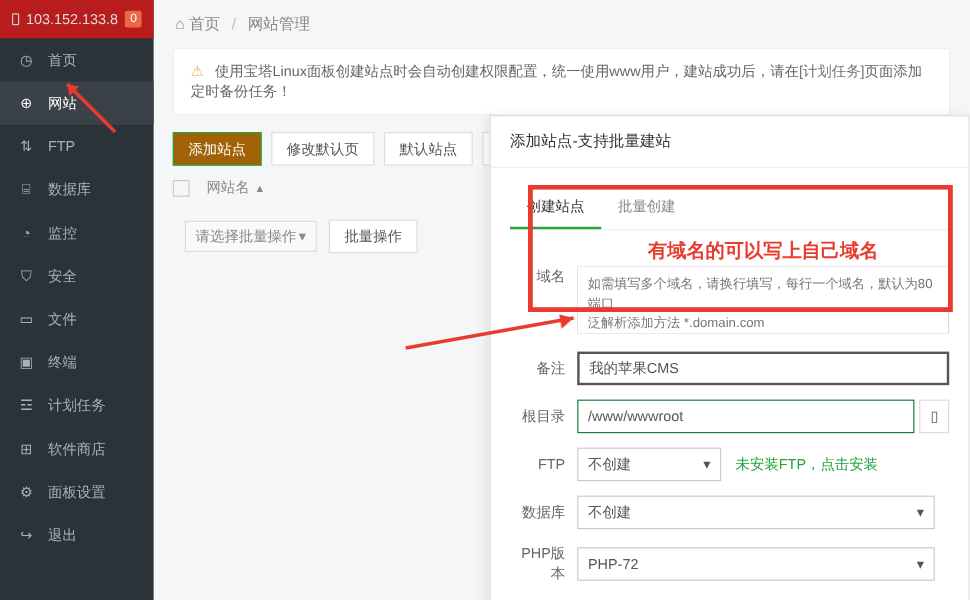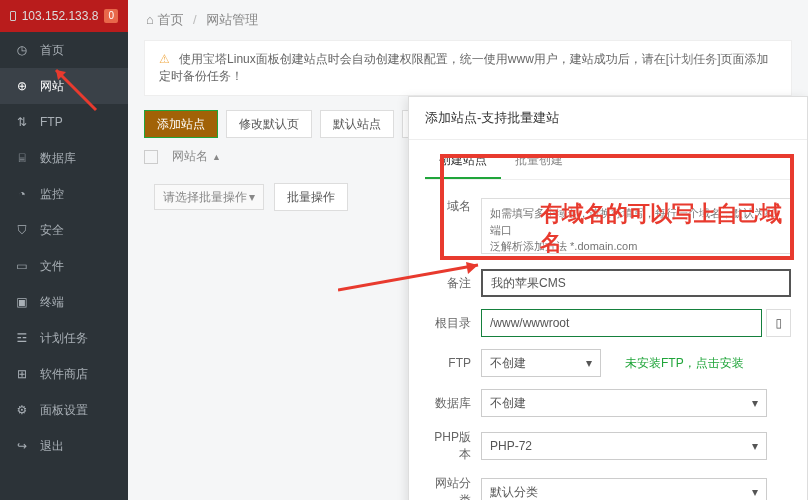--- a/index.html
+++ b/index.html
@@ -19,33 +19,33 @@
 .toolbar{display:flex;align-items:center;padding:0 16px;gap:8px}
 .btn{display:inline-flex;align-items:center;height:28px;padding:0 12px;border:1px solid #ddd;background:#fff;color:#555;cursor:pointer;font-size:12px}
 .btn.primary{background:#a16207;border-color:#20a53a;color:#fff}
 .table-head{display:flex;align-items:center;padding:10px 16px;color:#888}
 .table-head .cb{width:14px;height:14px;border:1px solid #ccc;margin-right:14px}
 .batch-row{display:flex;align-items:center;padding:8px 16px;gap:10px}
 .sel{display:inline-flex;align-items:center;height:26px;padding:0 8px;border:1px solid #ddd;background:#f9f9f9;color:#888;min-width:110px;justify-content:space-between}
 .arrow-annot{position:absolute;pointer-events:none}
 .modal{position:absolute;right:0;top:96px;width:400px;background:#fff;border:1px solid #ddd;box-shadow:-2px 2px 10px rgba(0,0,0,.1);padding-bottom:20px}
 .modal-title{padding:12px 16px;font-size:13px;color:#333;border-bottom:1px solid #eee}
-.tabs{display:flex;border-bottom:1px solid #eee;margin:4px 16px}
+.tabs{display:flex;border-bottom:1px solid #eee;margin:16px 16px}
 .tab{padding:8px 14px;font-size:12px;color:#888;cursor:pointer}
 .tab.active{color:#333;border-bottom:2px solid #20a53a}
 .form-row{display:flex;align-items:center;padding:6px 16px}
 .form-row .label{width:56px;text-align:right;padding-right:10px;color:#666}
 .form-row .field{flex:1}
 .input{width:100%;height:28px;border:1px solid #15803d;padding:0 8px;font-size:12px;color:#555}
 .input.bold-border{border:2px solid #555}
 .textarea{width:100%;height:56px;border:1px solid #ddd;padding:6px 8px;font-size:11px;color:#bbb;line-height:1.5;resize:none}
-.select{display:flex;align-items:center;height:28px;border:1px solid #ccc;padding:0 8px;min-width:120px;justify-content:space-between;color:#555;margin-right:24px}
+.select{display:flex;align-items:center;height:28px;border:1px solid #ccc;padding:0 8px;min-width:120px;justify-content:space-between;color:#555;margin-right:12px}
 .green-text{color:#20a53a}
 .red-box{position:absolute;border:4px solid #e83a2e;pointer-events:none}
-.red-text{position:absolute;color:#e83a2e;font-size:22px;font-weight:bold;pointer-events:none;text-shadow:0 0 2px #fff}
+.red-text{position:absolute;color:#e83a2e;font-size:16px;font-weight:bold;pointer-events:none;text-shadow:0 0 2px #fff}
 .monitor-icon{width:14px;height:10px;border:1px solid #ccc;border-radius:1px;margin-right:6px;position:relative}
 </style>
 </head>
 <body>
 
 <div class="sidebar">
   <div class="sidebar-header">
     <span class="monitor-icon"></span>
     <span>103.152.133.8</span>
     <span class="badge">0</span>

